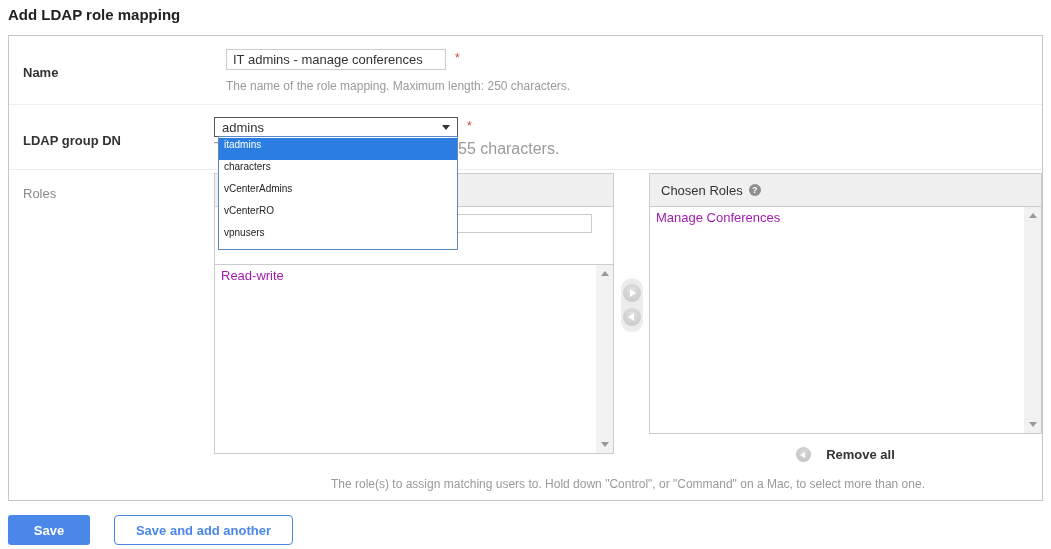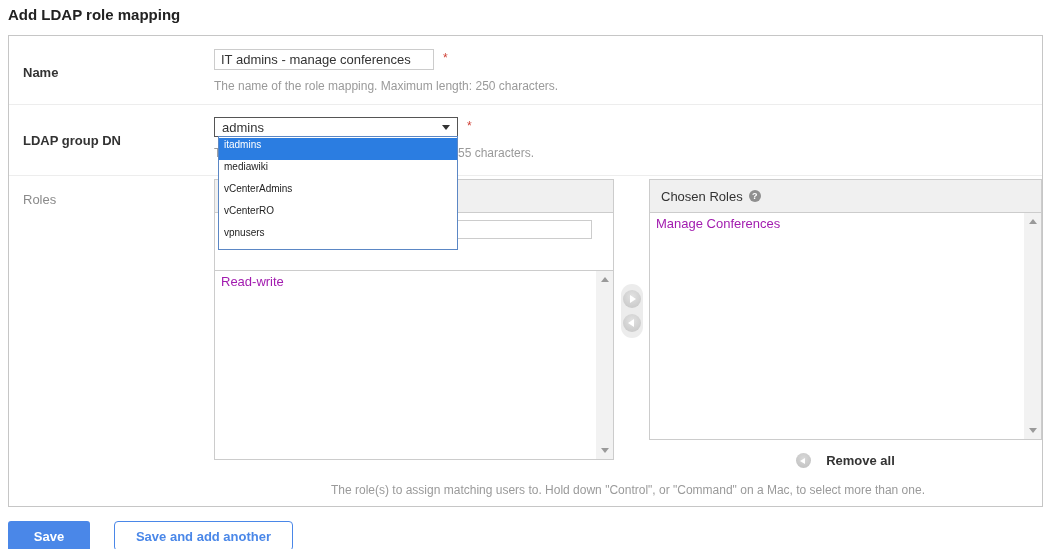--- a/index.html
+++ b/index.html
@@ -10,39 +10,39 @@
 
   .form-panel { margin-left: 8px; width: 1035px; border: 1px solid #c6c6c6; background: #fff; }
 
   .row { display: flex; position: relative; }
   .row + .row { border-top: 1px solid #ededed; }
   .label-col { width: 205px; padding: 16px 0 0 14px; font-size: 13px; font-weight: bold; color: #333; flex: none; }
   .label-col.plain { font-weight: normal; color: #8a8a8a; padding-top: 13px; }
   .field-col { flex: 1; position: relative; }
 
   
-  .row-name { padding: 13px 0 11px; }
+  .row-name { padding: 13px 0 11px; gap: 12px; }
   .text-input { width: 220px; height: 21px; border: 1px solid #ccc; font-size: 13px;
     color: #333; padding: 0 6px; font-family: "Liberation Sans", sans-serif; outline: none; }
   .req { color: #cf3f34; font-size: 12px; margin-left: 9px; vertical-align: top; line-height: 18px; }
   .help { font-size: 12px; color: #9a9a9a; margin-top: 9px; }
 
   
   .row-ldap { padding: 12px 0 14px; }
   .select-wrap { position: relative; display: inline-block; vertical-align: top; }
   .select-box { width: 244px; height: 20px; border: 1px solid #555; background: #fff;
     display: flex; align-items: center; justify-content: space-between; padding: 0 7px; font-size: 13px; }
   .caret-down { width: 0; height: 0; border-left: 4px solid transparent; border-right: 4px solid transparent;
     border-top: 5px solid #333; }
   .dropdown { position: absolute; top: 19px; left: 4px; width: 240px; background: #fff;
     border: 1px solid #5b87c5; z-index: 30; padding: 1px 0; }
   .opt { height: 22px; line-height: 13.5px; font-size: 10px; padding-left: 5px;
     white-space: nowrap; color: #222; cursor: default; }
   .opt.highlighted { background: #2b7de1; color: #fff; }
-  .help2 { position: relative; margin-top: 9px; height: 15px; font-size: 12px; color: #9a9a9a; }
+  .help2 { position: relative; margin-top: 3px; height: 15px; font-size: 16px; color: #9a9a9a; }
   .help2 .frag-end { position: absolute; left: 244px; top: 0; }
 
   
   .row-roles { padding: 3px 0 9px; }
   .selectors { display: flex; align-items: flex-start; }
   .col-left { width: 400px; flex: none; }
   .col-mid { width: 35px; flex: none; display: flex; justify-content: center; padding-top: 105px; }
   .col-right { width: 393px; flex: none; }
   .selector { border: 1px solid #ccc; background: #fff; }
   .sel-header { height: 33px; background: #f0f0f0; border-bottom: 1px solid #ccc;
@@ -114,21 +114,21 @@
   <div class="row row-ldap">
     <div class="label-col">LDAP group DN</div>
     <div class="field-col">
       <span class="select-wrap">
         <div class="select-box">
           <span>admins</span>
           <span class="caret-down"></span>
         </div>
         <div class="dropdown">
             <div class="opt highlighted">itadmins</div>
-            <div class="opt">mediawiki</div>
+            <div class="opt">characters</div>
             <div class="opt">vCenterAdmins</div>
             <div class="opt">vCenterRO</div>
             <div class="opt">vpnusers</div>
           </div>
       </span><span class="req">*</span>
       <div class="help2">
         <span class="frag-start">T</span>
         <span class="frag-end">55 characters.</span>
       </div>
     </div>

